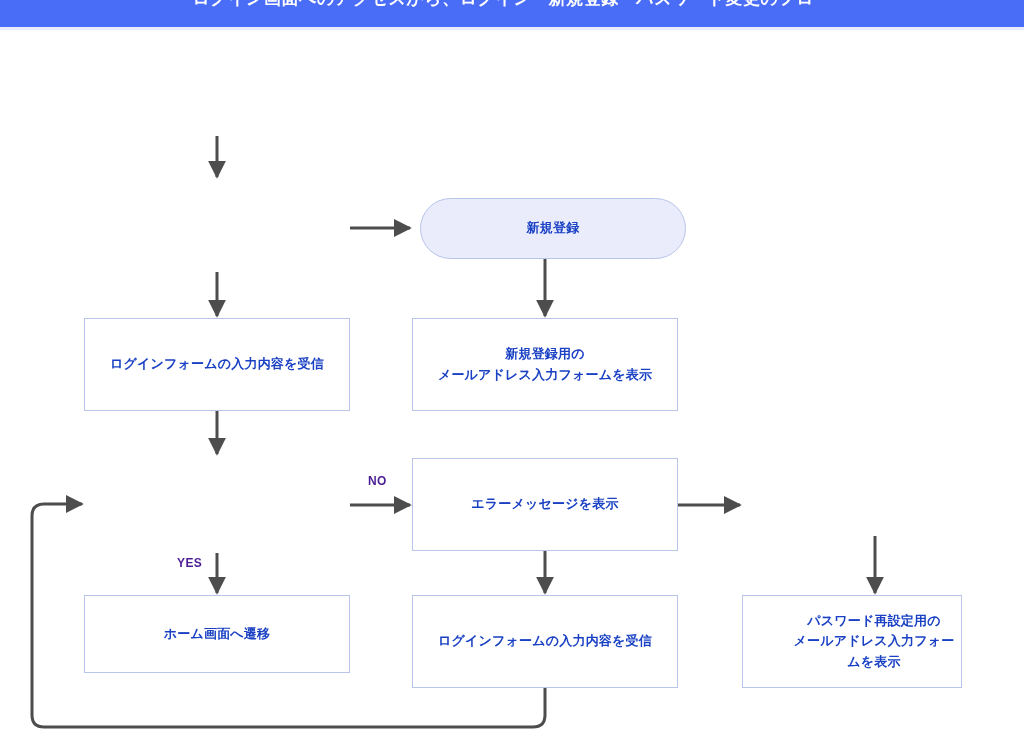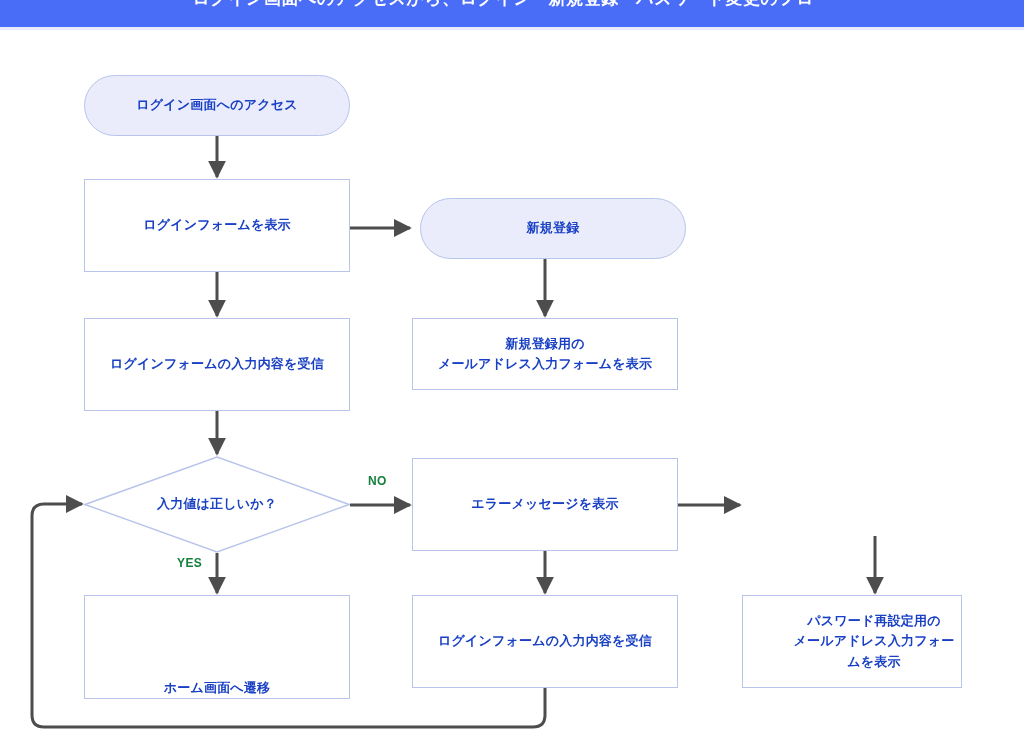--- a/index.html
+++ b/index.html
@@ -95,21 +95,21 @@
     height: 100%;
   }
   .diamond .label {
     position: relative;
     z-index: 2;
   }
 
   
   .edge-label {
     position: absolute;
-    color: #15803d;
+    color: #4c1d95;
     font-size: 12px;
     font-weight: bold;
     letter-spacing: 0.4px;
     white-space: nowrap;
   }
 </style>
 </head>
 <body>
 
 <div id="page">
@@ -144,48 +144,36 @@
       <line x1="545" y1="551" x2="545" y2="593"></line>
 
       <line x1="678" y1="505" x2="740" y2="505"></line>
 
       <line x1="875" y1="536" x2="875" y2="593"></line>
 
       <path d="M 545 688 L 545 715 Q 545 727 533 727 L 44 727 Q 32 727 32 715 L 32 516 Q 32 504 44 504 L 82 504"></path>
     </g>
   </svg>
 
-  <div class="node stadium" style="left:84px; top:75px; width:266px; height:61px;">
-    <span class="label">ログイン画面へのアクセス</span>
-  </div>
 
-  <div class="node rect" style="left:84px; top:179px; width:266px; height:93px;">
-    <span class="label">ログインフォームを表示</span>
-  </div>
 
   <div class="node rect" style="left:84px; top:318px; width:266px; height:93px;">
     <span class="label">ログインフォームの入力内容を受信</span>
   </div>
 
-  <div class="node diamond" style="left:84px; top:456px; width:266px; height:97px;">
-    <svg class="diamond-shape" viewBox="0 0 266 97" preserveAspectRatio="none">
-      <polygon points="133,1 265,48.5 133,96 1,48.5" fill="#ffffff" stroke="#b9c4ea" stroke-width="1.4"></polygon>
-    </svg>
-    <span class="label">入力値は正しいか？</span>
-  </div>
 
-  <div class="node rect" style="left:84px; top:595px; width:266px; height:104px;align-items:flex-end;">
+  <div class="node rect" style="left:84px; top:595px; width:266px; height:78px;">
     <span class="label">ホーム画面へ遷移</span>
   </div>
 
   <div class="node stadium" style="left:420px; top:198px; width:266px; height:61px;">
     <span class="label">新規登録</span>
   </div>
 
-  <div class="node rect" style="left:412px; top:318px; width:266px; height:72px;">
+  <div class="node rect" style="left:412px; top:318px; width:266px; height:93px;">
     <span class="label multiline">新規登録用の<br>メールアドレス入力フォームを表示</span>
   </div>
 
   <div class="node rect" style="left:412px; top:458px; width:266px; height:93px;">
     <span class="label">エラーメッセージを表示</span>
   </div>
 
   <div class="node rect" style="left:412px; top:595px; width:266px; height:93px;">
     <span class="label">ログインフォームの入力内容を受信</span>
   </div>

